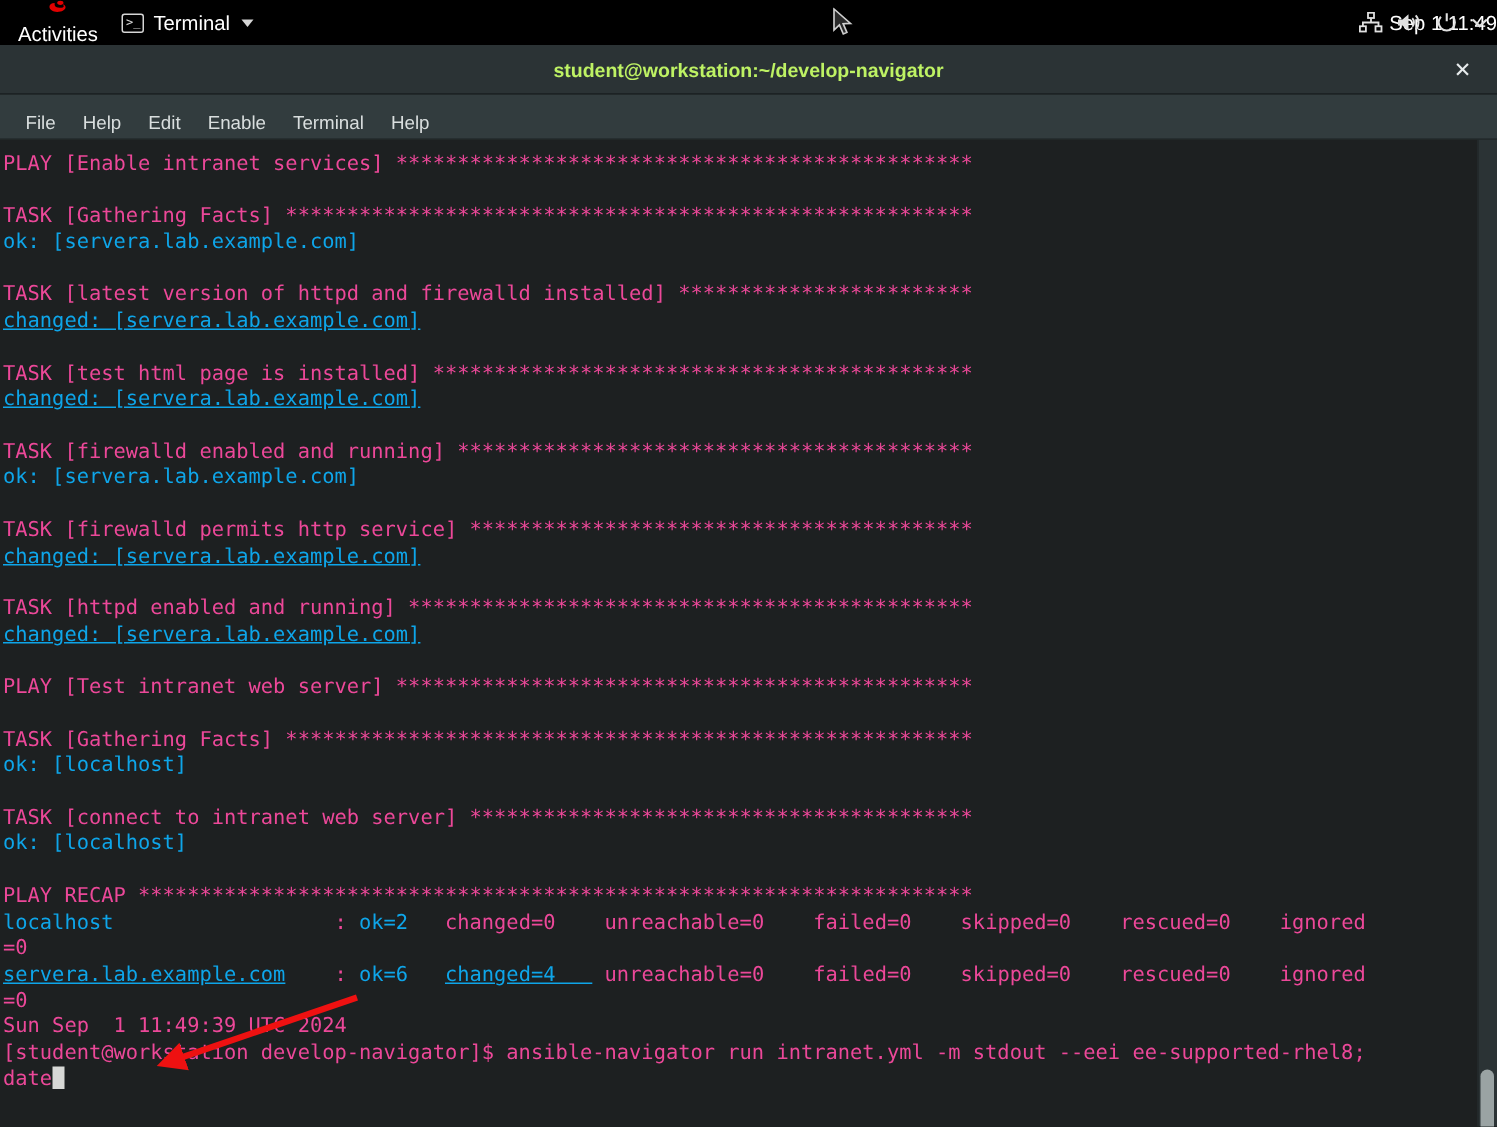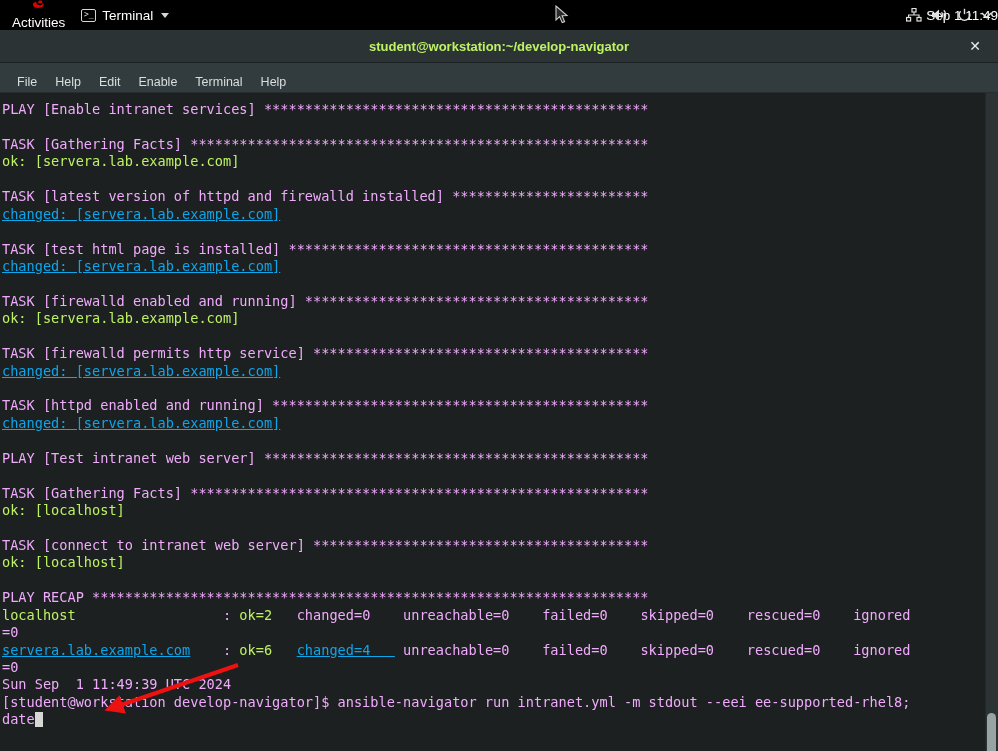--- a/index.html
+++ b/index.html
@@ -100,22 +100,22 @@
     position: absolute;
     top: 8px; left: 2px;
     font-family: "DejaVu Sans Mono", monospace;
     font-size: 13.6px;
     line-height: 17.45px;
     color: #d7d8d6;
     white-space: pre;
     letter-spacing: 0px;
   }
   .ln { height: 17.45px; }
-  .c-white { color: #f0abfc; }
-  .c-green { color: #bef264; }
+  .c-white { color: #ec4899; }
+  .c-green { color: #0ea5e9; }
   .c-yellow { color: #0ea5e9; text-decoration: underline; }
   .cursor-block {
     display: inline-block;
     width: 8.4px; height: 15px;
     background: #d7d8d6;
     vertical-align: -3px;
   }
 
   
   #scrollbar-track {

